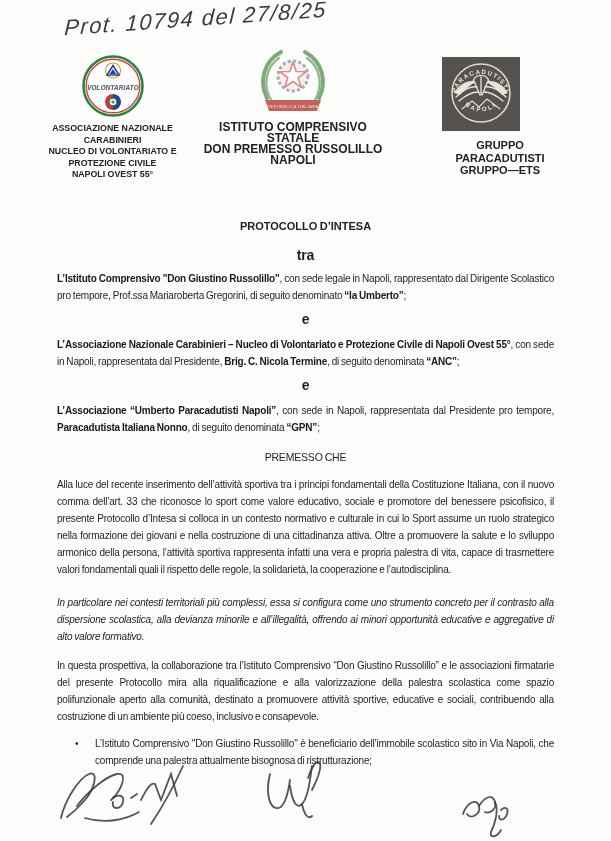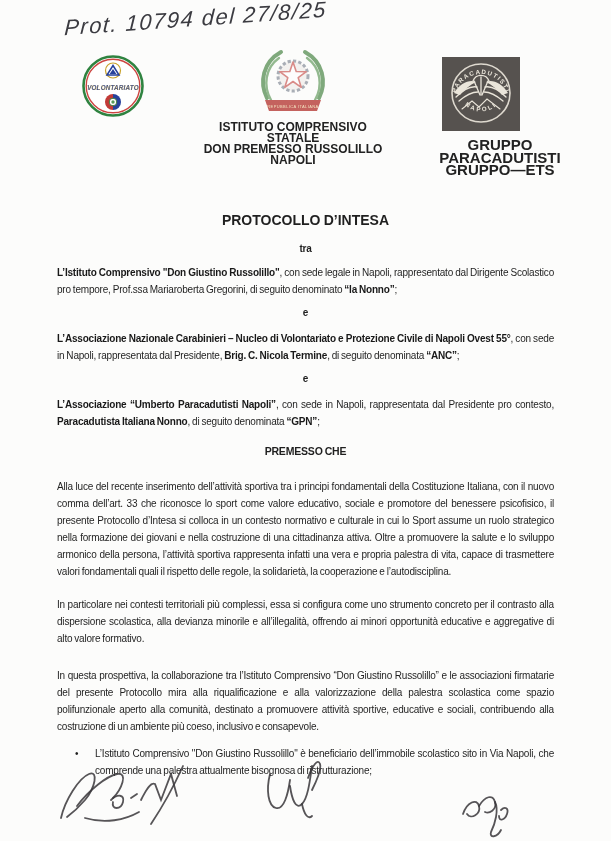--- a/index.html
+++ b/index.html
@@ -21,48 +21,48 @@
   .org-left{left:25px; top:55px; width:175px;}
   .org-center{left:203px; top:46px; width:180px;}
   .org-right{left:420px; top:57px; width:160px;}
   .org svg{display:block; margin:0 auto;}
   .org-left svg{margin-bottom:6px;}
   .org-center svg{margin-bottom:4px;}
   .org-right svg{margin-left:22px; margin-bottom:8px;}
   .org-caption{font-weight:bold;}
   .org-left .org-caption{font-size:8.8px; line-height:11.5px;}
   .org-center .org-caption{font-size:12px; line-height:11px;}
-  .org-right .org-caption{font-size:15px; line-height:12.5px;}
+  .org-right .org-caption{font-size:11px; line-height:12.5px;}
   .org-caption span{display:block;}
   
   .content{
     position:absolute; left:57px; top:206px; width:497px;
     font-size:10px; line-height:17px;
     letter-spacing:-0.2px; word-spacing:-0.6px;
     text-align:justify; color:#1f1f1f;
   }
   .doc-title{
+    text-align:center; font-weight:bold; font-size:11px;
+    letter-spacing:0; line-height:16px; margin:12px 0 14px;
+  }
+  .sep{
     text-align:center; font-weight:bold; font-size:14px;
-    letter-spacing:0; line-height:16px; margin:6px 0 14px;
-  }
-  .sep{
-    text-align:center; font-weight:bold; font-size:10px;
     line-height:14px; margin:8px 0;
   }
   .sep-tra{margin:0 0 0;}
   .p-party{margin:8px 0 0;}
   .p-party + .sep{margin-top:8px; margin-bottom:0;}
   .p-after-sep{margin-top:10px;}
   .section-heading{
-    text-align:center; font-weight:bold; font-size:10.5px;
+    text-align:center; font-weight:normal; font-size:10.5px;
     line-height:14px; margin:14px 0 0;
   }
-  .p-premesso1{margin-top:20px;}
-  .p-premesso2{margin-top:16px;}
-  .p-premesso3{margin-top:20px;}
+  .p-premesso1{margin-top:12px;}
+  .p-premesso2{margin-top:16px;font-style:italic;}
+  .p-premesso3{margin-top:12px;}
   .heading-eche{margin-top:14px;}
   .bullet-row{display:flex; margin-top:4px;}
   .bullet-dot{width:20px; margin-left:18px; flex:0 0 auto; text-align:left;}
   .bullet-text{flex:1;}
   b{font-weight:bold; color:#191919;}
   
   .sig{position:absolute;}
   .sig-left{left:55px; top:760px;}
   .sig-center{left:258px; top:756px;}
   .sig-right{left:455px; top:784px;}
@@ -85,20 +85,27 @@
         <path d="M31,14 L34.4,19 L27.6,19 Z" fill="#27419b"></path>
       </g>
       <text x="31" y="34.5" text-anchor="middle" font-size="6.3" font-weight="bold" font-style="italic" fill="#27419b" stroke="#c9a22c" stroke-width="0.2" letter-spacing="0.2">VOLONTARIATO</text>
       <g>
         <path d="M31,39 A8,8 0 0 0 31,55 Z" fill="#c23b38"></path>
         <path d="M31,39 A8,8 0 0 1 31,55 Z" fill="#27419b"></path>
         <circle cx="31" cy="47" r="3.8" fill="#ffffff" stroke="#3d7a3f" stroke-width="1"></circle>
         <circle cx="31" cy="47" r="1.7" fill="#569b58"></circle>
       </g>
     </svg>
+    <div class="org-caption">
+      <span>ASSOCIAZIONE NAZIONALE</span>
+      <span>CARABINIERI</span>
+      <span>NUCLEO DI VOLONTARIATO E</span>
+      <span>PROTEZIONE CIVILE</span>
+      <span>NAPOLI OVEST 55°</span>
+    </div>
   </div>
 
   <div class="org org-center">
     <svg width="80" height="72" viewBox="0 0 80 72">
       <path d="M14,52 C6,36 10,16 28,6" fill="none" stroke="#7fa97c" stroke-width="4" stroke-linecap="round"></path>
       <path d="M18,54 C10,40 12,22 26,12" fill="none" stroke="#93b98f" stroke-width="2.4" stroke-linecap="round"></path>
       <path d="M66,52 C74,36 70,16 52,6" fill="none" stroke="#7fa97c" stroke-width="4" stroke-linecap="round"></path>
       <path d="M62,54 C70,40 68,22 54,12" fill="none" stroke="#93b98f" stroke-width="2.4" stroke-linecap="round"></path>
       <circle cx="40" cy="30" r="15" fill="#f3f1ef" stroke="#a9aeb6" stroke-width="3" stroke-dasharray="3.2 2.2"></circle>
       <polygon points="40,16 43.2,25.55 53.3,25.7 45.2,31.7 48.2,41.3 40,35.5 31.8,41.3 34.8,31.7 26.7,25.7 36.8,25.55" fill="#fdfdfd" stroke="#d98b88" stroke-width="1.6" stroke-linejoin="round"></polygon>
@@ -148,29 +155,29 @@
       <span>GRUPPO—ETS</span>
     </div>
   </div>
 
   <div class="content">
 
     <div class="doc-title">PROTOCOLLO D’INTESA</div>
 
     <div class="sep sep-tra">tra</div>
 
-    <p class="p-party"><b>L’Istituto Comprensivo "Don Giustino Russolillo"</b><span>, con sede legale in Napoli, rappresentato dal Dirigente Scolastico pro tempore, Prof.ssa Mariaroberta Gregorini, di seguito denominato </span><b>“la Nonno”</b><span>;</span></p>
+    <p class="p-party"><b>L’Istituto Comprensivo "Don Giustino Russolillo"</b><span>, con sede legale in Napoli, rappresentato dal Dirigente Scolastico pro tempore, Prof.ssa Mariaroberta Gregorini, di seguito denominato </span><b>“la Umberto”</b><span>;</span></p>
 
     <div class="sep">e</div>
 
     <p class="p-party p-after-sep"><b>L’Associazione Nazionale Carabinieri – Nucleo di Volontariato e Protezione Civile di Napoli Ovest 55°</b><span>, con sede in Napoli, rappresentata dal Presidente, </span><b>Brig. C. Nicola Termine</b><span>, di seguito denominata </span><b>“ANC”</b><span>;</span></p>
 
     <div class="sep">e</div>
 
-    <p class="p-party p-after-sep"><b>L’Associazione “Umberto Paracadutisti Napoli”</b><span>, con sede in Napoli, rappresentata dal Presidente pro contesto, </span><b>Paracadutista Italiana Nonno</b><span>, di seguito denominata </span><b>“GPN”</b><span>;</span></p>
+    <p class="p-party p-after-sep"><b>L’Associazione “Umberto Paracadutisti Napoli”</b><span>, con sede in Napoli, rappresentata dal Presidente pro tempore, </span><b>Paracadutista Italiana Nonno</b><span>, di seguito denominata </span><b>“GPN”</b><span>;</span></p>
 
     <div class="section-heading">PREMESSO CHE</div>
 
     <p class="p-premesso1">Alla luce del recente inserimento dell’attività sportiva tra i principi fondamentali della Costituzione Italiana, con il nuovo comma dell’art. 33 che riconosce lo sport come valore educativo, sociale e promotore del benessere psicofisico, il presente Protocollo d’Intesa si colloca in un contesto normativo e culturale in cui lo Sport assume un ruolo strategico nella formazione dei giovani e nella costruzione di una cittadinanza attiva. Oltre a promuovere la salute e lo sviluppo armonico della persona, l’attività sportiva rappresenta infatti una vera e propria palestra di vita, capace di trasmettere valori fondamentali quali il rispetto delle regole, la solidarietà, la cooperazione e l’autodisciplina.</p>
 
     <p class="p-premesso2">In particolare nei contesti territoriali più complessi, essa si configura come uno strumento concreto per il contrasto alla dispersione scolastica, alla devianza minorile e all’illegalità, offrendo ai minori opportunità educative e aggregative di alto valore formativo.</p>
 
     <p class="p-premesso3">In questa prospettiva, la collaborazione tra l’Istituto Comprensivo “Don Giustino Russolillo” e le associazioni firmatarie del presente Protocollo mira alla riqualificazione e alla valorizzazione della palestra scolastica come spazio polifunzionale aperto alla comunità, destinato a promuovere attività sportive, educative e sociali, contribuendo alla costruzione di un ambiente più coeso, inclusivo e consapevole.</p>
 
 

